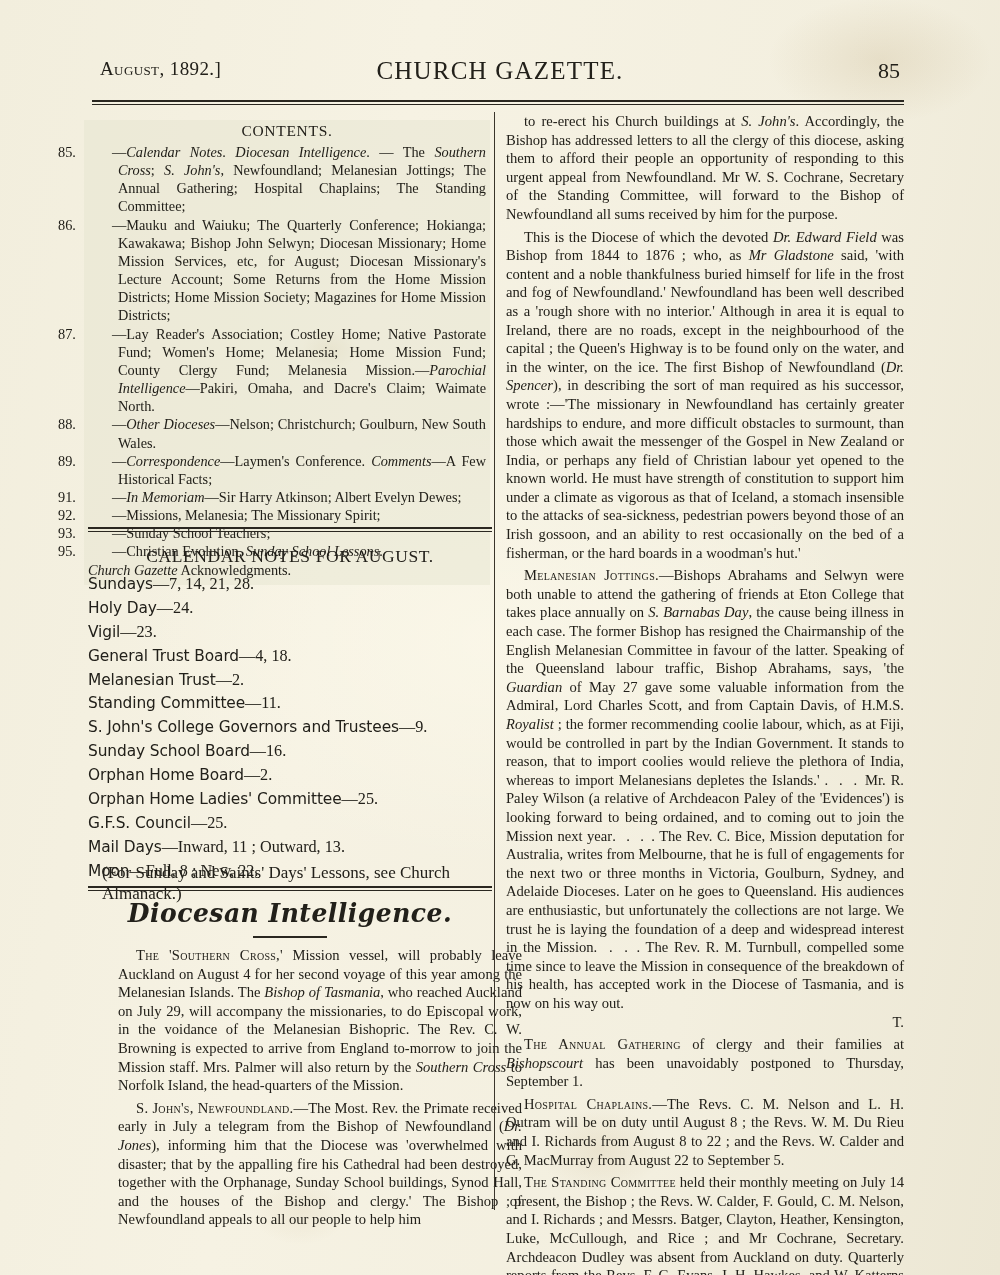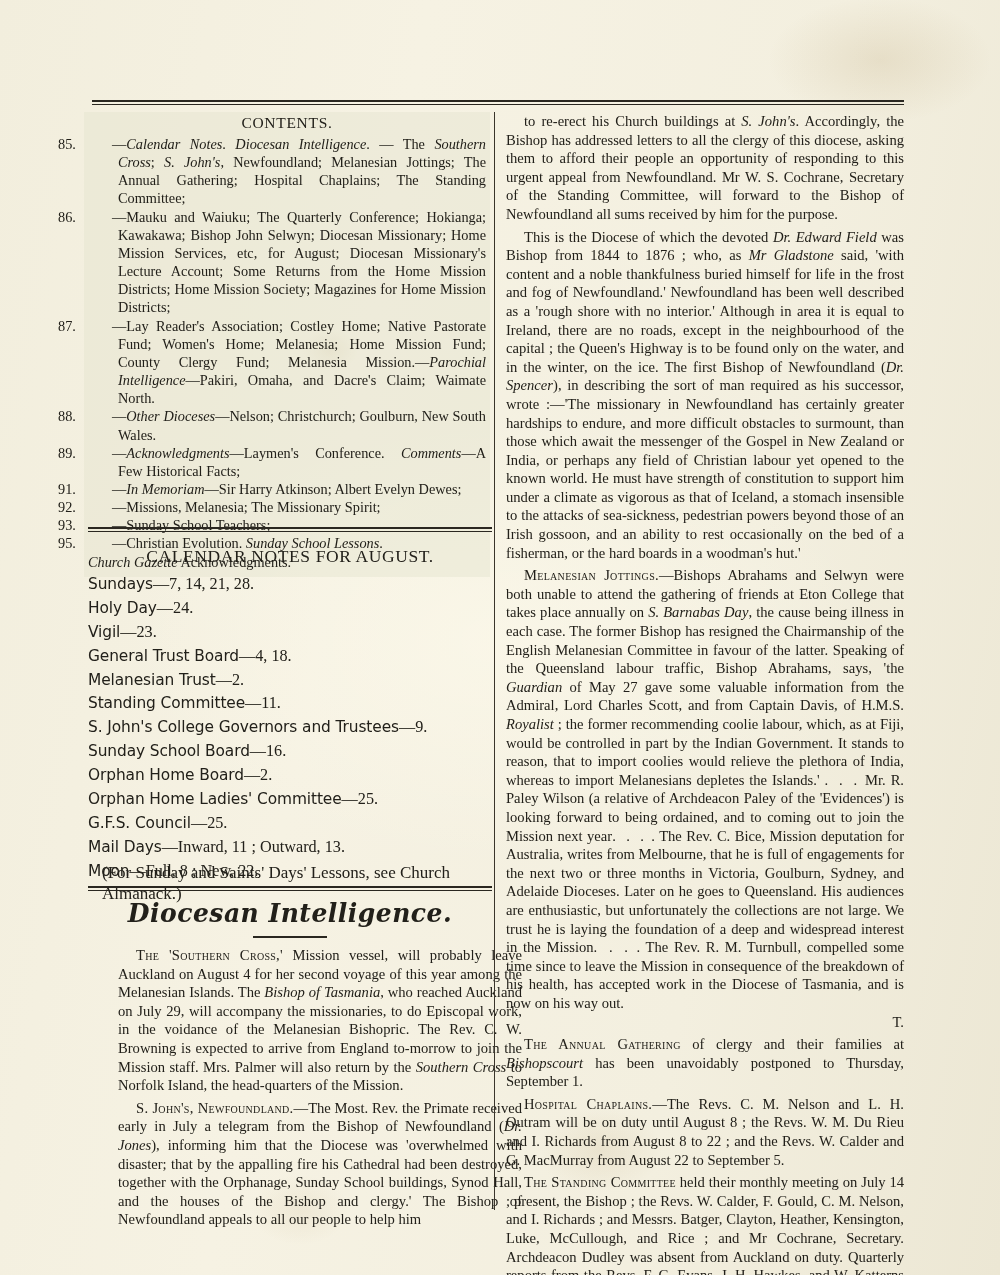--- a/index.html
+++ b/index.html
@@ -104,21 +104,21 @@
     width: 1px;
     height: 1098px;
     background: #3a352b;
     z-index: 3;
   }
 
   
   .contents-box {
     background: rgba(226,226,205,.42);
     padding: 2px 4px 6px 4px;
-    margin: 0 -4px;
+    margin: 8px -4px;
   }
   .contents-head {
     text-align: center;
     font-size: 15.5px;
     letter-spacing: .7px;
     margin-bottom: 3px;
   }
   .contents-list {
     font-size: 14.3px;
     line-height: 1.27;
@@ -236,33 +236,38 @@
   }
   .dots { letter-spacing: 3px; }
 </style>
 </head>
 <body>
 
 <div class="paper-grain"></div>
 
 <div class="page">
 
+  <div class="masthead">
+    <div class="masthead-left"><span>August, 1892.</span><span class="bracket">]</span></div>
+    <div class="masthead-title">CHURCH GAZETTE.</div>
+    <div class="masthead-page">85</div>
+  </div>
   <div class="rule-double" id="masthead-rule"></div>
 
   <div class="col-divider"></div>
 
   <div class="col col-left">
     <div class="contents-box">
       <div class="contents-head">CONTENTS.</div>
       <div class="contents-list" id="contents-list">
           <div class="contents-item"><span class="num">85.</span>—<i>Calendar Notes</i>.  <i>Diocesan Intelligence</i>. — The <i>Southern Cross</i>; <i>S. John's</i>, Newfoundland; Melanesian Jottings; The Annual Gathering; Hospital Chaplains; The Standing Committee;</div>
           <div class="contents-item"><span class="num">86.</span>—Mauku and Waiuku; The Quarterly Conference; Hokianga; Kawakawa; Bishop John Selwyn; Diocesan Missionary; Home Mission Services, etc, for August; Diocesan Missionary's Lecture Account; Some Returns from the Home Mission Districts; Home Mission Society; Magazines for Home Mission Districts;</div>
           <div class="contents-item"><span class="num">87.</span>—Lay Reader's Association; Costley Home; Native Pastorate Fund; Women's Home; Melanesia; Home Mission Fund; County Clergy Fund; Melanesia Mission.—<i>Parochial Intelligence</i>—Pakiri, Omaha, and Dacre's Claim; Waimate North.</div>
           <div class="contents-item"><span class="num">88.</span>—<i>Other Dioceses</i>—Nelson; Christchurch; Goulburn, New South Wales.</div>
-          <div class="contents-item"><span class="num">89.</span>—<i>Acknowledgments</i>—Laymen's Conference. <i>Comments</i>—A Few Historical Facts;</div>
+          <div class="contents-item"><span class="num">89.</span>—<i>Correspondence</i>—Laymen's Conference. <i>Comments</i>—A Few Historical Facts;</div>
           <div class="contents-item"><span class="num">91.</span>—<i>In Memoriam</i>—Sir Harry Atkinson; Albert Evelyn Dewes;</div>
           <div class="contents-item"><span class="num">92.</span>—Missions, Melanesia; The Missionary Spirit;</div>
           <div class="contents-item"><span class="num">93.</span>—Sunday School Teachers;</div>
           <div class="contents-item"><span class="num">95.</span>—Christian Evolution.  <i>Sunday School Lessons</i>.</div>
         </div>
       <div class="contents-tail" id="contents-tail"><i>Church Gazette</i> Acknowledgments.</div>
     </div>
   </div>
 
   <div class="rule-double" id="contents-rule"></div>

